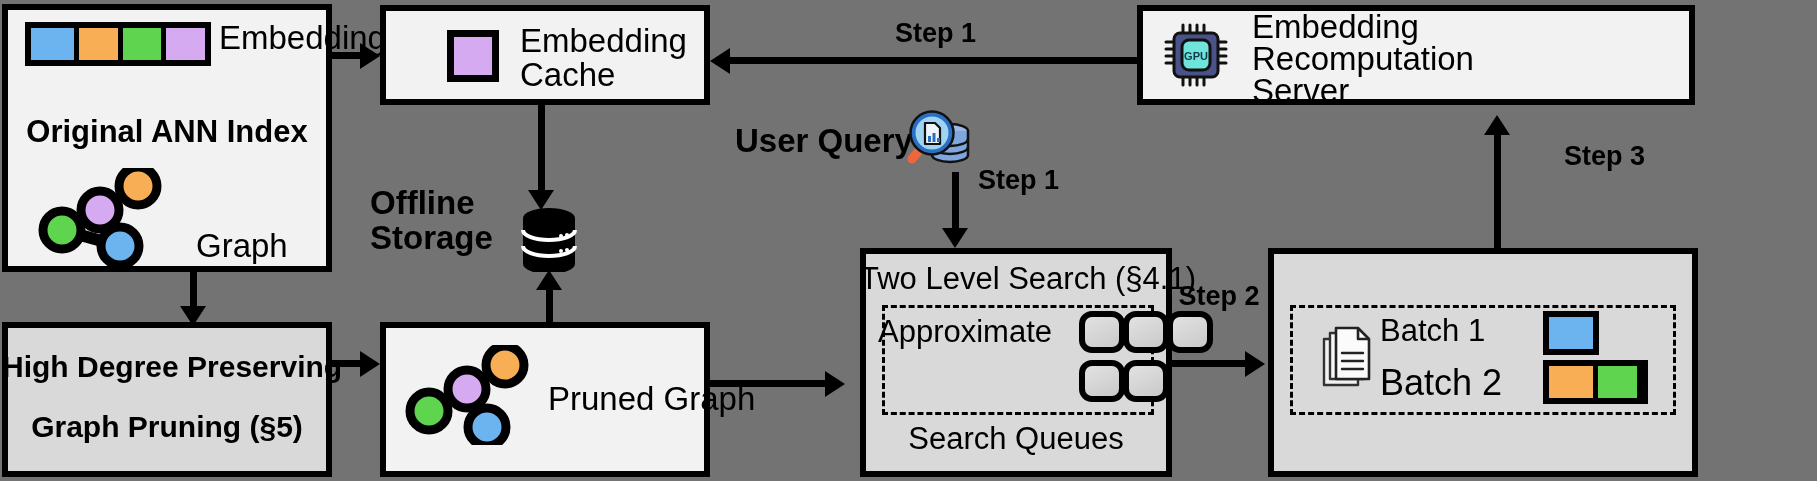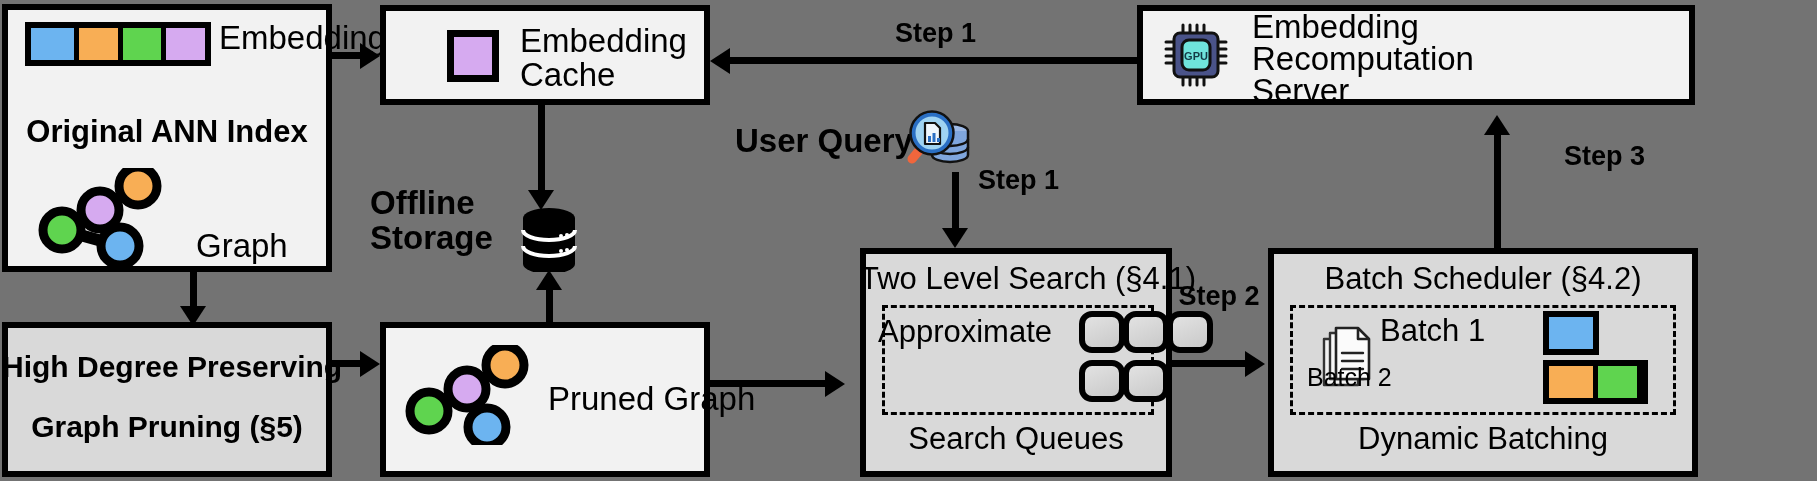--- a/index.html
+++ b/index.html
@@ -234,21 +234,20 @@
   </div>
 
   <div class="lbl c" style="left:860px; top:422px; width:312px; font-size:31px;">Search Queues</div>
 
   <div class="hline" style="left:1172px; top:360px; width:80px;"></div>
   <div class="arrowhead ah-right" style="left:1245px; top:351px;"></div>
   <div class="lbl bold c" style="left:1165px; top:281px; width:108px; font-size:27px;">Step 2</div>
 
   <div class="box shaded" style="left:1268px; top:248px; width:430px; height:229px;"></div>
 
-  <div class="lbl c" style="left:1268px; top:262px; width:430px; font-size:31px;">Batch Scheduler (§4.2)</div>
 
   <div class="dashbox" style="left:1290px; top:305px; width:386px; height:110px;"></div>
 
   <div class="graph" style="left:1318px; top:325px; width:56px; height:66px;">
     <svg width="56" height="66" viewBox="0 0 56 66">
       <path d="M6 14 h24 l10 10 v36 h-34 z" fill="#f2f2f2" stroke="#333" stroke-width="2.4" stroke-linejoin="round"></path>
       <path d="M12 8 h24 l10 10 v36 h-34 z" fill="#f7f7f7" stroke="#333" stroke-width="2.4" stroke-linejoin="round"></path>
       <path d="M18 3 h22 l11 11 v40 h-33 z" fill="#fbfbfb" stroke="#222" stroke-width="2.6" stroke-linejoin="round"></path>
       <path d="M40 3 v11 h11" fill="none" stroke="#222" stroke-width="2.6" stroke-linejoin="round"></path>
       <g stroke="#222" stroke-width="2.4" stroke-linecap="round">
@@ -257,27 +256,26 @@
         <line x1="24" y1="44" x2="45" y2="44"></line>
       </g>
     </svg>
   </div>
 
   <div class="lbl r" style="left:1380px; top:314px; width:148px; font-size:31px;">Batch 1</div>
   <div class="batch-group" style="left:1543px; top:311px; width:56px; height:44px;">
     <div class="bsw" style="background:#6cb4f0;"></div>
   </div>
 
-  <div class="lbl r" style="left:1307px; top:363px; width:148px; font-size:25px;">Batch 2</div>
+  <div class="lbl r" style="left:1380px; top:363px; width:148px; font-size:36px;">Batch 2</div>
   <div class="batch-group" style="left:1543px; top:360px; width:105px; height:44px;">
     <div class="bsw" style="background:#f8ae55;"></div>
     <div class="bsw" style="background:#5fd44f;"></div>
   </div>
 
-  <div class="lbl c" style="left:1268px; top:422px; width:430px; font-size:31px;">Dynamic Batching</div>
 
   <div class="vline" style="left:1494px; top:130px; height:120px;"></div>
   <div class="arrowhead ah-up" style="left:1484px; top:115px;"></div>
   <div class="lbl bold" style="left:1516px; top:141px; font-size:27px;margin-left:48px;">Step 3</div>
 
   <div class="box" style="left:1137px; top:5px; width:558px; height:100px;"></div>
 
   <div class="graph" style="left:1163px; top:22px; width:66px; height:66px;">
     <svg width="66" height="66" viewBox="0 0 66 66">
       <g stroke="#111" stroke-width="3" stroke-linecap="round">

